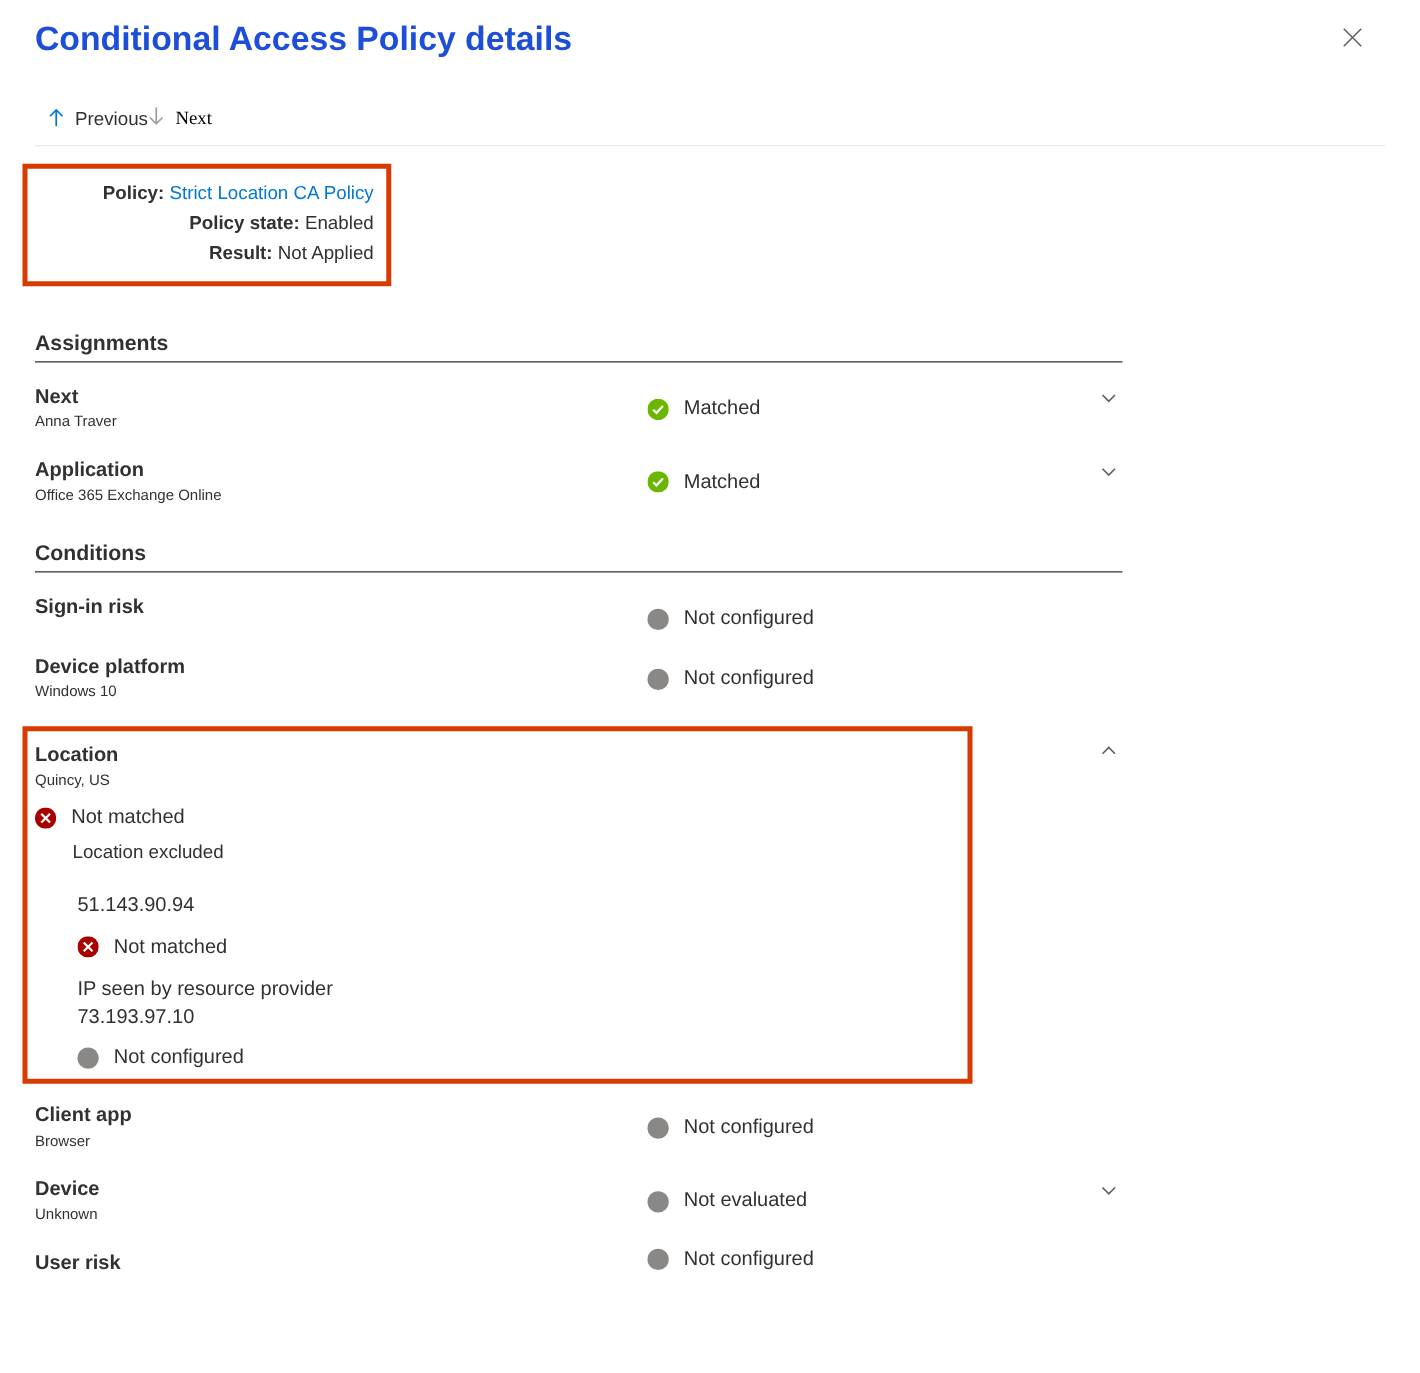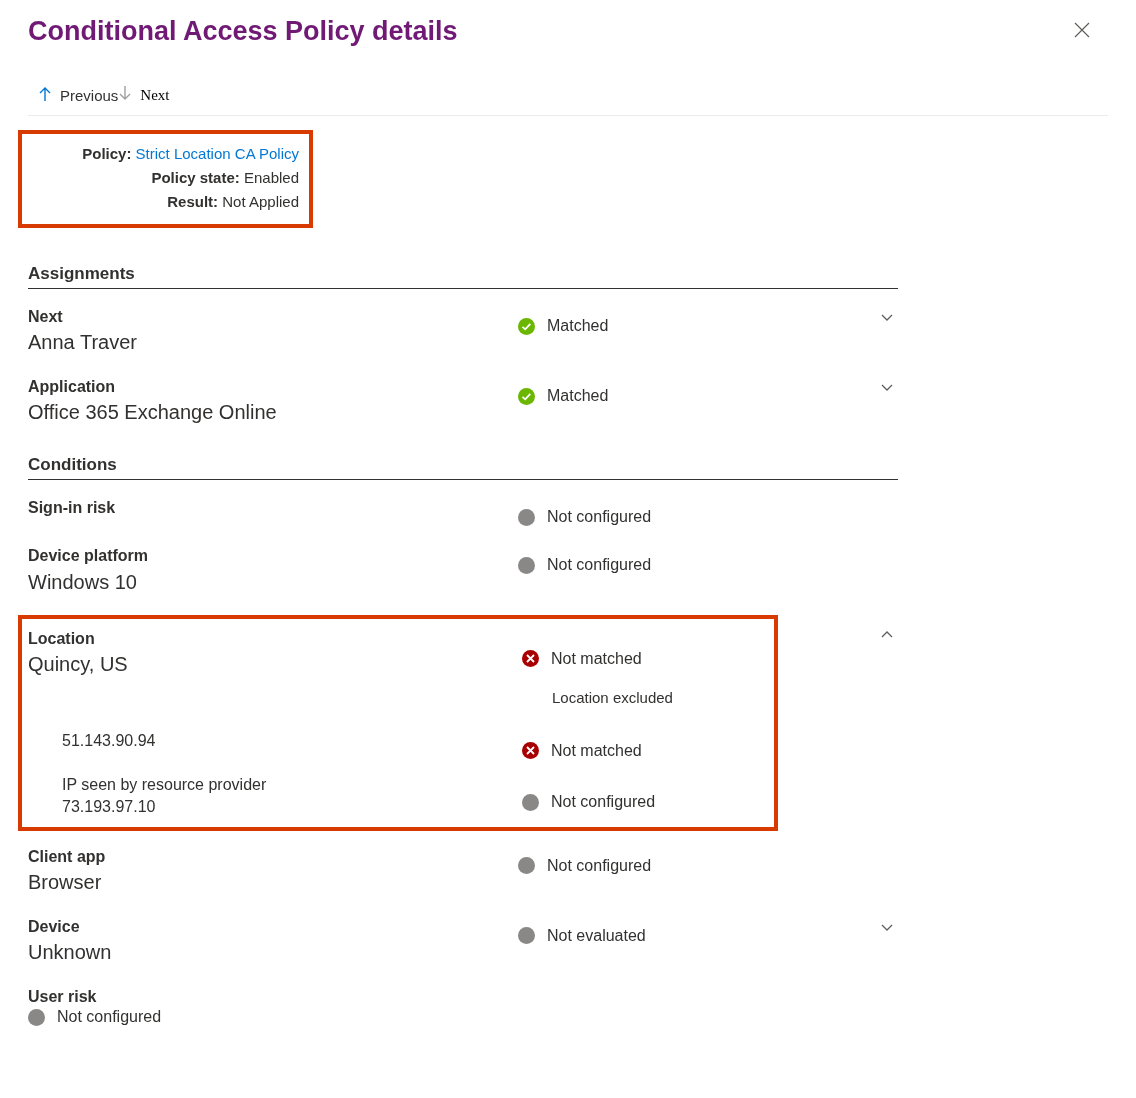--- a/index.html
+++ b/index.html
@@ -12,21 +12,21 @@
       width: 1136px;
     }
     .container {
       padding: 16px 28px;
       position: relative;
     }
     .page-title {
       font-size: 27px;
       font-weight: 600;
       margin-bottom: 30px;
-      color: #701a75;
+      color: #1d4ed8;
     }
     .close-btn {
       position: absolute;
       top: 22px;
       right: 46px;
       cursor: pointer;
       color: #605e5c;
     }
     .nav-row {
       display: flex;
@@ -68,21 +68,21 @@
     .row {
       display: flex;
       align-items: flex-start;
       position: relative;
       margin-bottom: 18px;
     }
     .row .left { width: 490px; }
     .row .right { display: flex; align-items: center; gap: 12px; flex: 1; padding-top: 12px;}
     .row .right.singleline { padding-top: 0; }
     .row-label { font-size: 16px; font-weight: 700; line-height: 1.45; }
-    .row-value { font-size: 20px; font-weight: 400; line-height: 1.45; }
+    .row-value { font-size: 12px; font-weight: 400; line-height: 1.45; }
     .status-text { font-size: 16px; }
     .chevron {
       position: absolute;
       right: 4px;
       top: 6px;
       color: #605e5c;
       cursor: pointer;
     }
     .icon-circle {
       width: 17px; height: 17px;
@@ -95,21 +95,21 @@
     .note-row { font-size: 15px; padding-left: 30px; margin-top: 6px; margin-bottom: 10px;}
     .location-section { position: relative; }
     .location-box {
       border: 4px solid #d83b01;
       padding: 8px 6px 8px 0;
       margin-left: -10px;
       margin-right: 120px;
       margin-bottom: 14px;
     }
     .location-box .inner { padding-left: 6px; }
-    .loc-row { display: flex; }
+    .loc-row { display: flex; flex-direction: column; }
     .loc-row .left { width: 494px; }
     .loc-row .right { display: flex; align-items: center; gap: 12px; }
     .loc-sub { margin-left: 34px; margin-top: 14px; }
     .loc-sub-label { font-size: 16px; line-height: 1.4; }
   </style>
 </head>
 <body>
 
 <div class="container">
   <div class="close-btn">
@@ -309,21 +309,21 @@
           <span class="icon-dot"></span>
           <span class="status-text">Not evaluated</span>
         </div>
         <span class="chevron">
           <svg width="14" height="14" viewBox="0 0 14 14">
               <path d="M2 4 L7 9 L12 4" stroke="#605e5c" stroke-width="1.3" fill="none"></path>
             </svg>
         </span>
       </div>
 
-      <div class="row" style="margin-bottom:0;flex-direction:column;">
+      <div class="row" style="margin-bottom:0;">
         <div class="left">
           <div class="row-label">User risk</div>
         </div>
         <div class="right singleline">
           <span class="icon-dot"></span>
           <span class="status-text">Not configured</span>
         </div>
       </div>
     </div>
   </div>

